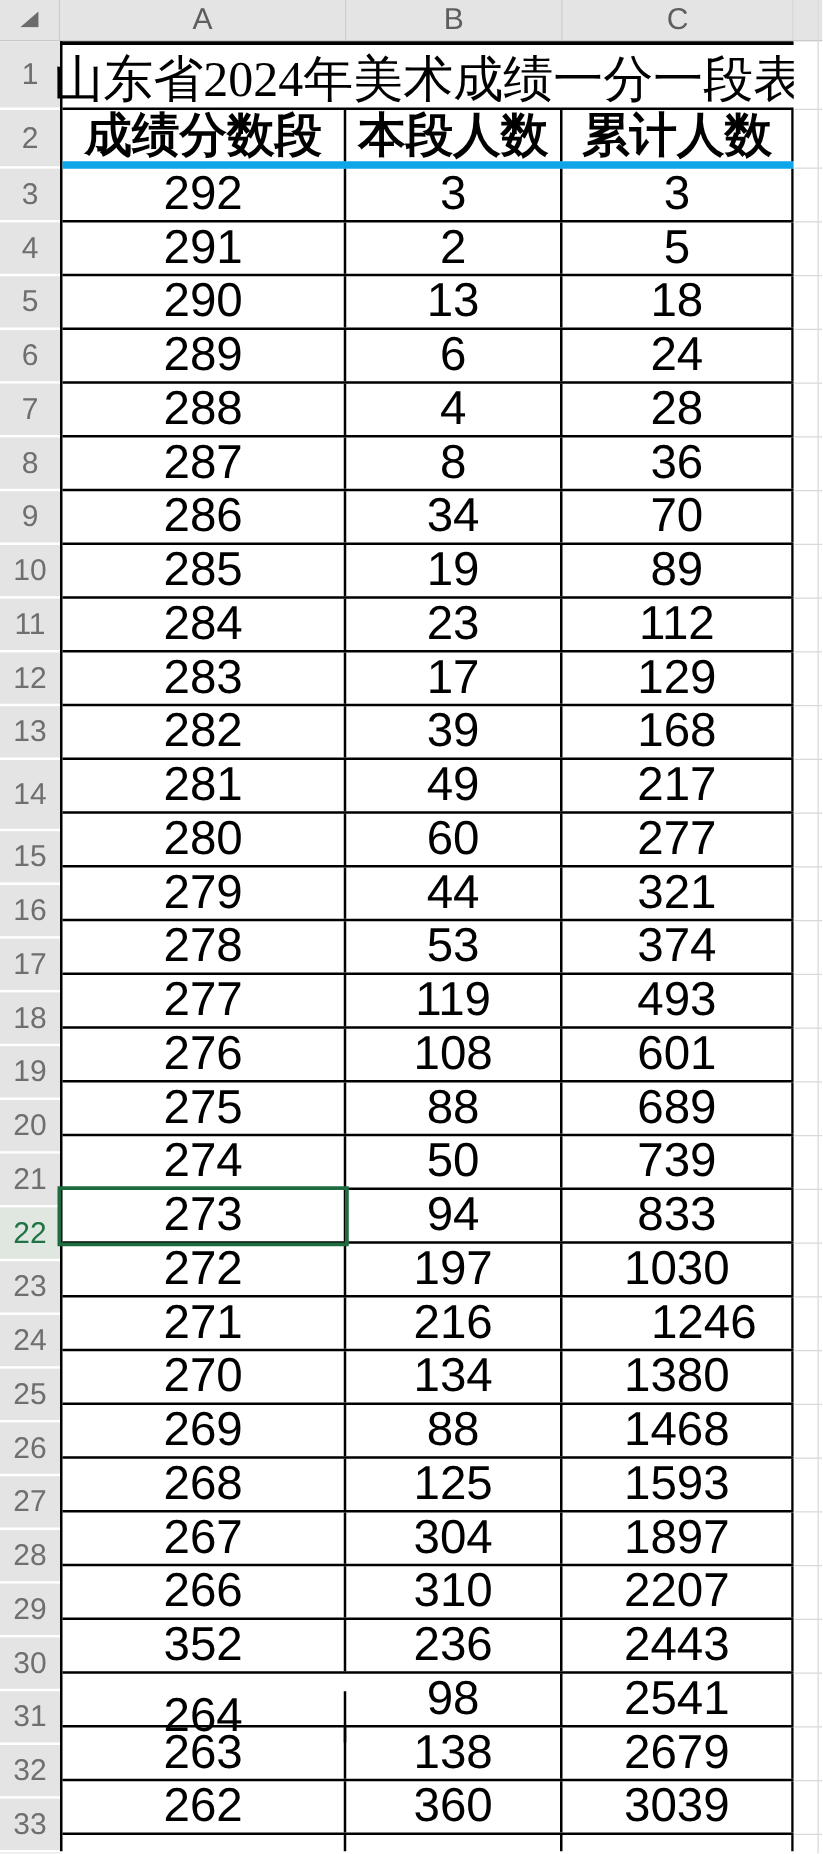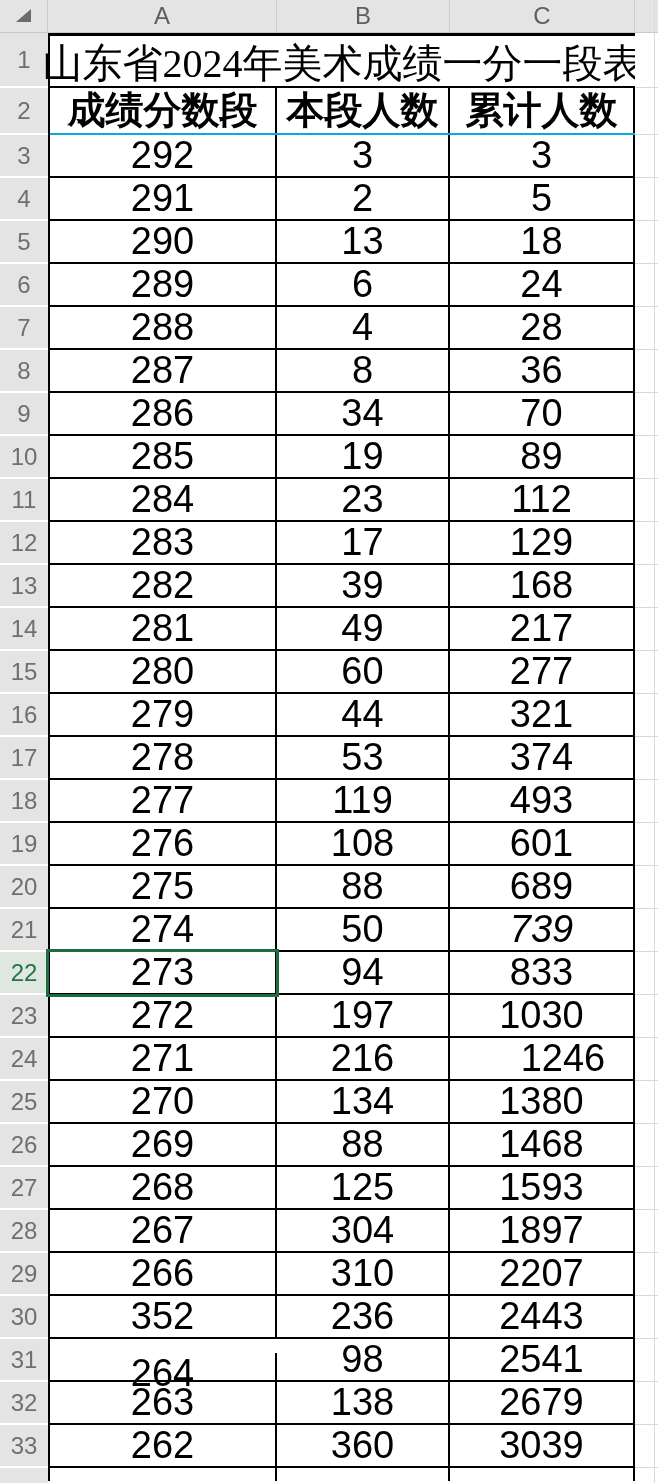--- a/index.html
+++ b/index.html
@@ -40,21 +40,21 @@
     background:#ffffff;
   }
   .row{display:flex;box-sizing:border-box;width:585px;}
   .title-row{
     height:52px;border-bottom:2px solid #000;
     justify-content:center;
   }
   .title-row span{
     font-family:"Liberation Serif","DejaVu Serif",serif;font-size:40px;color:#000;white-space:nowrap;
   }
-  .header-row{height:47px;border-bottom:2px solid #0ea5e9;align-items:flex-end;}
+  .header-row{height:47px;border-bottom:6px solid #0ea5e9;align-items:flex-end;}
   .hcell{
     display:flex;align-items:center;justify-content:center;height:100%;
     font-family:"Liberation Serif","DejaVu Serif",serif;font-weight:bold;font-size:38px;
     border-right:2px solid #000;box-sizing:border-box;flex:0 0 auto;
   }
   .data-row{height:43px;border-bottom:2px solid #000;}
   .cell{
     display:flex;align-items:center;justify-content:center;height:100%;
     font-size:38px;border-right:2px solid #000;box-sizing:border-box;flex:0 0 auto;color:#000;
   }
@@ -127,21 +127,21 @@
       </div>
       <div class="rowhead" style="height: 43px;">
         <span>11</span>
       </div>
       <div class="rowhead" style="height: 43px;">
         <span>12</span>
       </div>
       <div class="rowhead" style="height: 43px;">
         <span>13</span>
       </div>
-      <div class="rowhead" style="height: 43px;">
+      <div class="rowhead" style="height: 57px;">
         <span>14</span>
       </div>
       <div class="rowhead" style="height: 43px;">
         <span>15</span>
       </div>
       <div class="rowhead" style="height: 43px;">
         <span>16</span>
       </div>
       <div class="rowhead" style="height: 43px;">
         <span>17</span>
@@ -293,21 +293,21 @@
           <div class="cell" style="width: 185px;">601</div>
         </div>
         <div class="row data-row">
           <div class="cell" style="width: 227px;">275</div>
           <div class="cell" style="width: 173px;">88</div>
           <div class="cell" style="width: 185px;">689</div>
         </div>
         <div class="row data-row">
           <div class="cell" style="width: 227px;">274</div>
           <div class="cell" style="width: 173px;">50</div>
-          <div class="cell" style="width: 185px; font-style: italic;">739</div>
+          <div class="cell" style="width: 185px;">739</div>
         </div>
         <div class="row data-row">
           <div class="cell" style="width: 227px;">273</div>
           <div class="cell" style="width: 173px;">94</div>
           <div class="cell" style="width: 185px;">833</div>
         </div>
         <div class="row data-row">
           <div class="cell" style="width: 227px;">272</div>
           <div class="cell" style="width: 173px;">197</div>
           <div class="cell" style="width: 185px;">1030</div>

